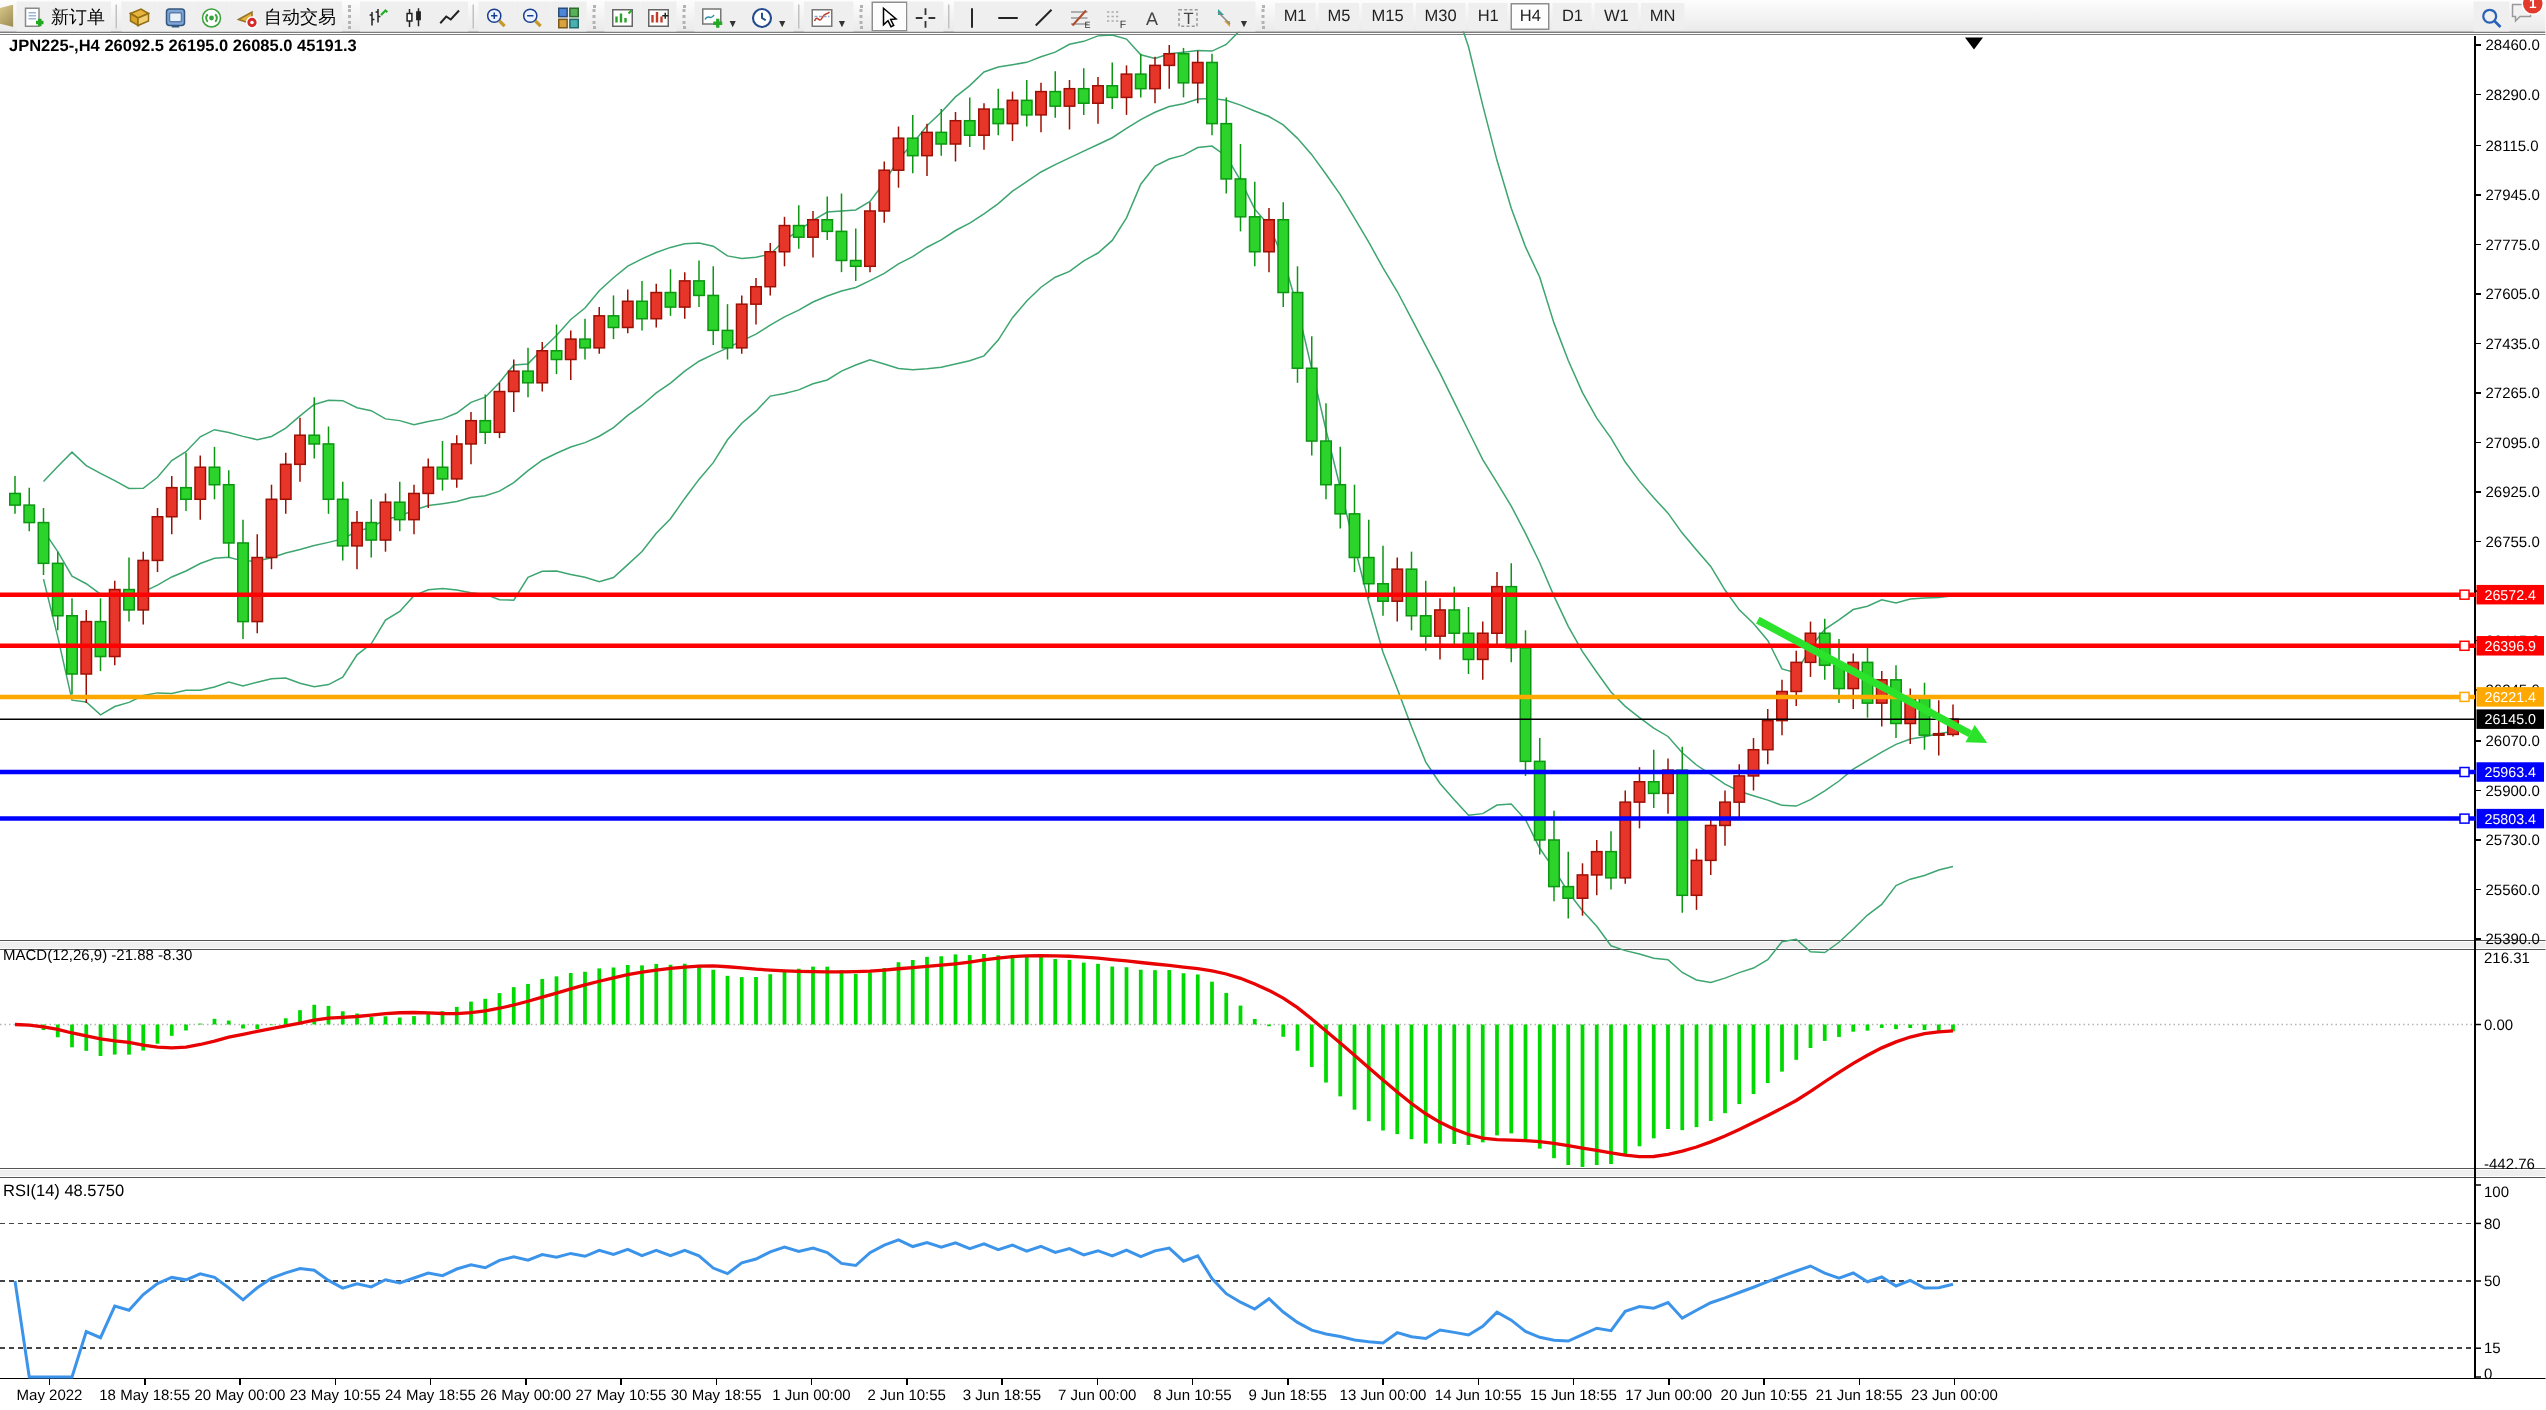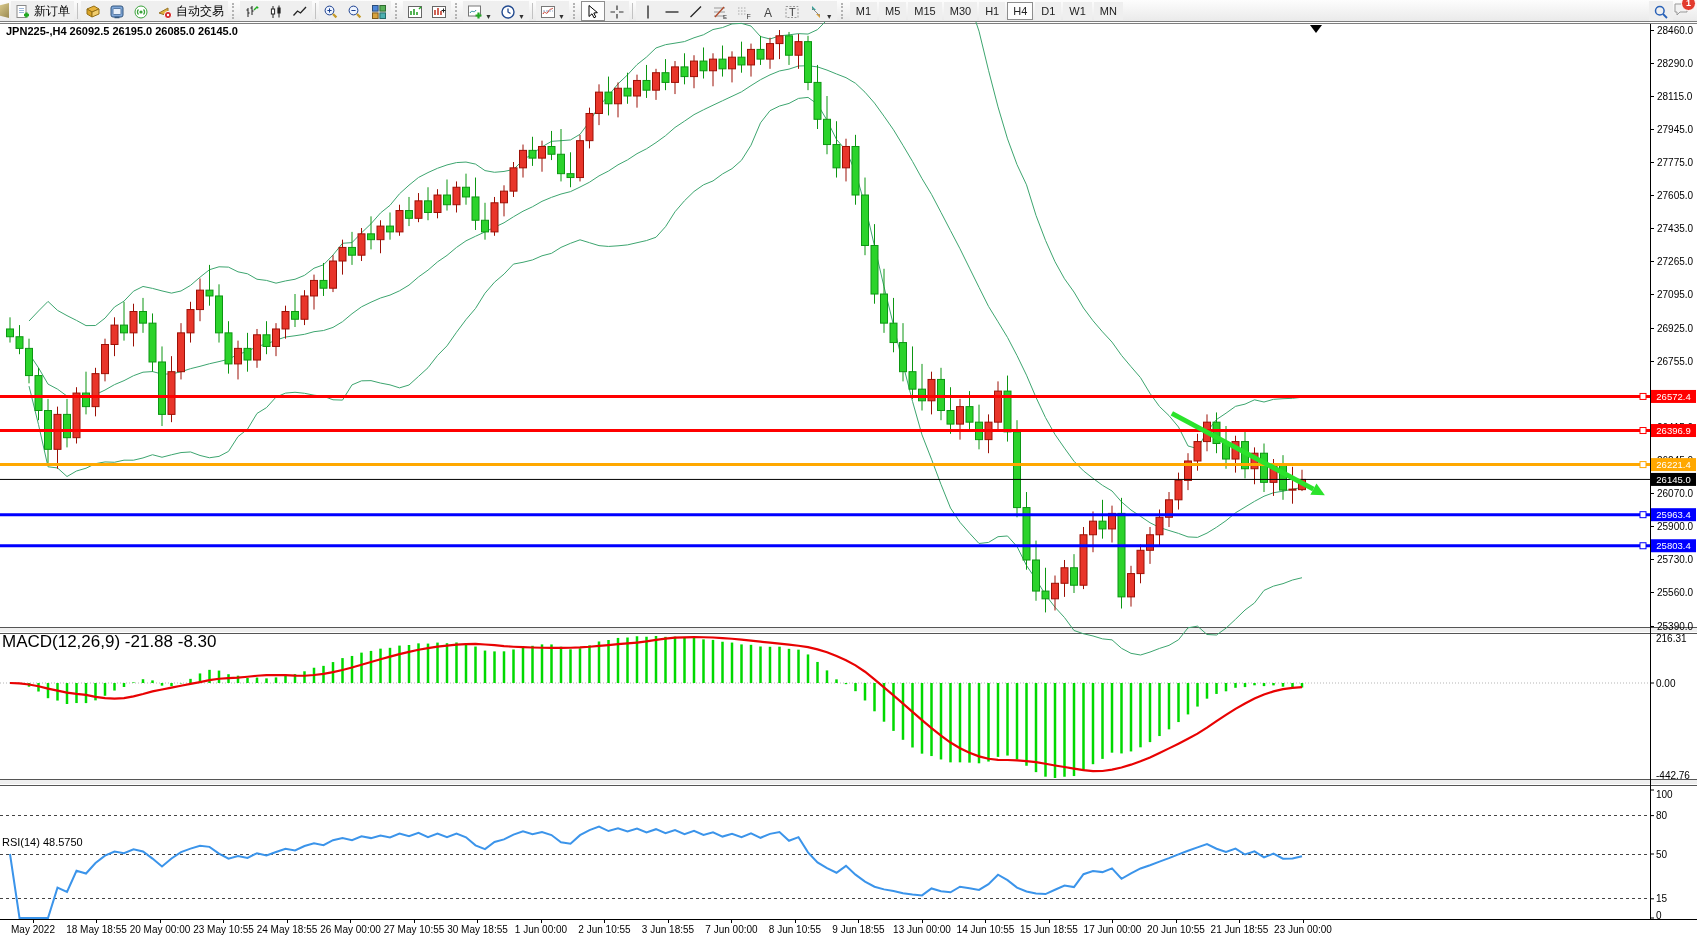--- a/index.html
+++ b/index.html
@@ -15,22 +15,22 @@
   .handle{width:2px;height:16px;border-left:2px dotted #b3b3b3;margin:0 4px;flex:0 0 auto}
   .cuticon{width:9px;height:15px;margin-right:2px;background:linear-gradient(135deg,#d9c98c,#9a8a52);
        clip-path:polygon(0 15%,100% 0,100% 100%,0 85%)}
   .tf{font-size:11px;padding:2px 5px;color:#222;border:1px solid transparent;margin:16px 1px}
   .tf.pressed{background:#fdfdfd;border-color:#8e8e8e}
   .dd{font-size:7px;color:#333;margin-left:2px}
   .spacer{flex:1}
   .icon{display:inline-block;width:16px;height:16px;flex:0 0 auto}
   .overlay-label{position:absolute;color:#000;z-index:4;pointer-events:none}
   #title-line{left:6px;top:25px;font-size:11px;font-weight:bold}
-  #macd-label{left:2px;top:632px;font-size:17px}
-  #rsi-label{left:2px;top:836px;font-size:11px}
+  #macd-label{left:2px;top:632px;font-size:10px}
+  #rsi-label{left:2px;top:788px;font-size:11px}
   #chart-svg{position:absolute;top:0;left:0;z-index:1}
   .chatwrap{position:relative;margin-right:8px}
   .badge{position:absolute;top:-5px;right:-7px;background:#e23b2e;color:#fff;font-size:9px;font-weight:bold;
        border-radius:8px;min-width:13px;height:13px;line-height:13px;text-align:center;border:1px solid #fff}
 </style>
 </head>
 <body>
 
 <div class="toolbar">
   <span class="cuticon"></span>
@@ -807,15 +807,15 @@
       <line x1="1650" y1="854" x2="1654" y2="854" stroke="#000"></line>
       <text x="1656" y="857.5" text-anchor="start" fill="#000" style="font:10px &quot;Liberation Sans&quot;,sans-serif">50</text>
       <line x1="1650" y1="898.8" x2="1654" y2="898.8" stroke="#000"></line>
       <text x="1656" y="902.3" text-anchor="start" fill="#000" style="font:10px &quot;Liberation Sans&quot;,sans-serif">15</text>
       <line x1="1650" y1="918" x2="1654" y2="918" stroke="#000"></line>
       <text x="1656" y="919" text-anchor="start" fill="#000" style="font:10px &quot;Liberation Sans&quot;,sans-serif">0</text>
     </g>
     <polyline points="10,854 19.5,918 29,918 38.5,918 48,918 57.5,887.6842105263158 67,891.8181818181819 76.5,870.7207207207207 86,873.5254237288136 95.5,863.0074074074074 105,855.7066666666667 114.5,851.6 124,853.219512195122 133.5,849.2457142857143 143,851.5248618784531 152.5,858.5939992404102 162,866.5486703271679 171.5,858.49996777795 181,852.1067562762743 190.5,848.5743387324068 200,845.7297236246744 209.5,846.8461256317435 219,853.62835580674 228.5,858.7500432849939 238,855.9256349683591 247.5,857.9192255561001 257,853.1843355267905 266.5,855.3550167539092 276,852.0008133021847 285.5,848.7534666547244 295,850.4469403458811 304.5,846.0207009971275 314,843.2226814309688 323.5,845.1810802031545 333,840.2232797968645 342.5,837.9056693427615 352,840.1173515139897 361.5,836.3286695837348 371,838.1026373772365 380.5,835.6130537555953 390,837.5351361834194 399.5,833.5254280000923 409,836.2266591857544 418.5,832.902473406895 428,837.0802090524166 437.5,833.6208614806199 447,837.1740544083564 456.5,833.6139228911693 466,837.2595013047014 475.5,845.3693290045713 485,849.095985904177 494.5,841.9232344184089 504,839.3433451566716 513.5,834.5732374527862 523,831.3449788471676 532.5,834.248266767502 542,831.9764265604216 551.5,835.0346668362005 561,842.2819957934341 570.5,843.6802945508275 580,835.1499532598748 589.5,830.0941346962277 599,826.6239784637544 608.5,831.0448388106912 618,828.3786685797637 627.5,831.4074271221331 637,828.5979097256485 646.5,832.5024667071051 656,829.1850383210641 665.5,833.1474927310709 675,830.067332944148 684.5,834.0986887573381 694,830.8701101849784 703.5,834.962029941143 713,832.3893674816151 722.5,836.5707579828573 732,833.8057878313804 741.5,837.247895223743 751,833.4241561803378 760.5,837.7931548637401 770,833.8867796596064 779.5,832.0366953905565 789,840.798765671848 798.5,837.1740068214086 808,852.3162392389405 817.5,862.4553542394663 827,868.1278545065436 836.5,872.7242803981705 846,865.8254811446507 855.5,874.6697800232076 865,881.583625741265 874.5,886.7473901992585 884,889.3705163070366 893.5,890.9976663565706 903,893.2682853064046 912.5,894.5428284377273 922,895.3797618501383 931.5,888.4449479068916 941,891.2068792765592 950.5,892.336816768639 960,886.6907599470111 969.5,888.2613634260055 979,889.9652028118169 988.5,884.1557008418192 998,874.7285201829334 1007.5,880.0931190789984 1017,887.6246990718925 1026.5,891.5437441936714 1036,893.5563838755555 1045.5,894.046978346263 1055,889.7355434559098 1064.5,885.4749839337899 1074,887.0754878511879 1083.5,874.1870563419801 1093,871.0664359541146 1102.5,872.1131557625199 1112,868.3495998718397 1121.5,878.7601961791644 1131,873.4984631472712 1140.5,868.4877762723222 1150,865.2459099368779 1159.5,861.6599393588023 1169,858.1617046071241 1178.5,854.3998701584626 1188,850.7869821276306 1197.5,847.3236959639244 1207,844.0098274811376 1216.5,848.7520852159446 1226,852.0620874944958 1235.5,848.6647697409094 1245,854.4888822388011 1254.5,851.3191779205174 1264,857.3395771407829 1273.5,853.6275957336425 1283,858.7114356611773 1292.5,858.4874015429912 1302,856.1641689872458" fill="none" stroke="#3b94ea" stroke-width="2"></polyline>
   </svg>
 
-<div class="overlay-label" id="title-line">JPN225-,H4  26092.5 26195.0 26085.0 26145.0</div>
+<div class="overlay-label" id="title-line">JPN225-,H4  26092.5 26195.0 26085.0 45191.3</div>
 <div class="overlay-label" id="macd-label">MACD(12,26,9) -21.88 -8.30</div>
 <div class="overlay-label" id="rsi-label">RSI(14) 48.5750</div>
 
 </body></html>

